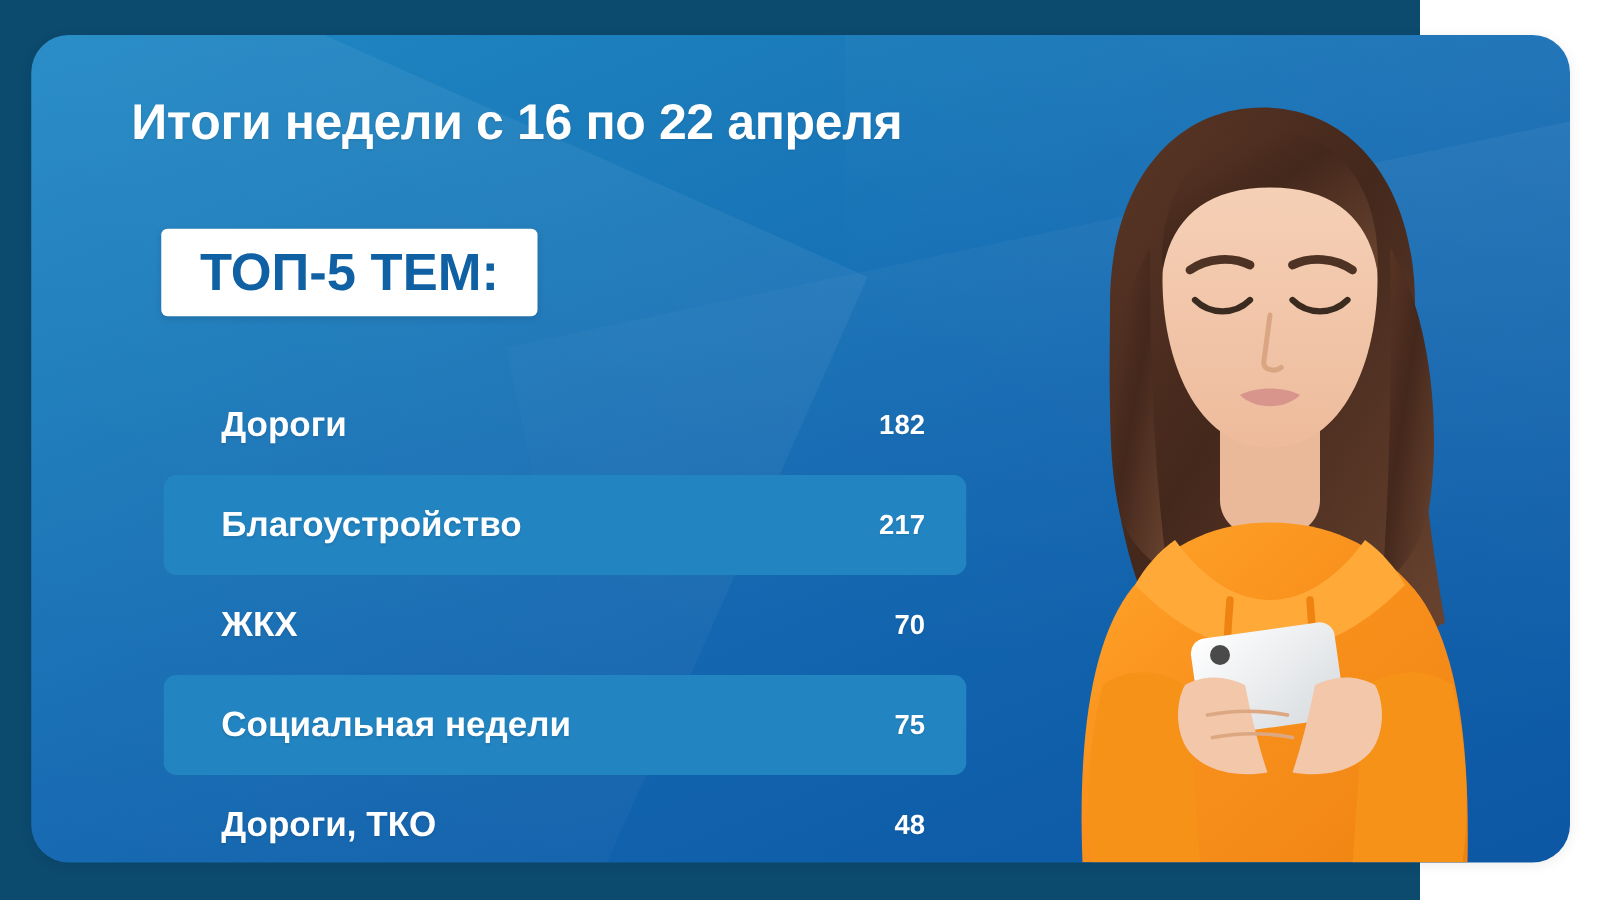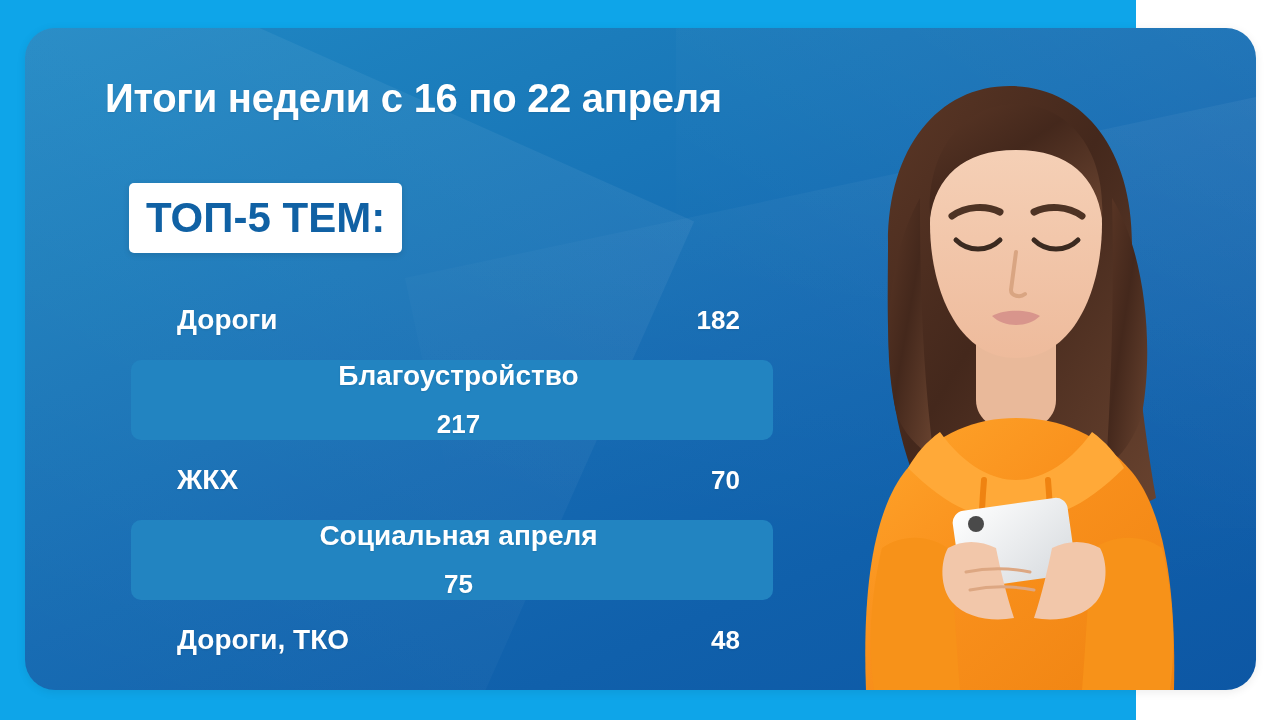--- a/index.html
+++ b/index.html
@@ -2,21 +2,21 @@
 <html lang="ru"><head>
 <meta charset="utf-8">
 <title>Итоги недели</title>
 <style>
   html,body{margin:0;padding:0;}
   body{
     width:1280px;height:720px;overflow:hidden;
     background:#ffffff;
     font-family:"Liberation Sans","DejaVu Sans",sans-serif;
   }
-  .stage{position:relative;width:1136px;height:720px;background:#0ea5e9;}
+  .stage{position:relative;width:1136px;height:720px;background:#0c4a6e;}
 
   
   .card{
     position:absolute;left:25px;top:28px;width:1231px;height:662px;
     border-radius:30px;overflow:hidden;
     background:
       linear-gradient(157deg,#2088c4 0%,#1b7cbb 22%,#156ab2 52%,#1060ab 74%,#0d57a4 100%);
     box-shadow:0 2px 10px rgba(0,0,0,.08);
   }
   
@@ -42,42 +42,42 @@
     position:absolute;left:80px;top:48px;
     color:#ffffff;font-size:40px;font-weight:bold;letter-spacing:-0.3px;
     white-space:nowrap;text-shadow:0 1px 2px rgba(0,0,0,.10);
   }
   
   .badge{
     position:absolute;left:104px;top:155px;
     min-width:250px;height:70px;
     background:#ffffff;border-radius:5px;
     display:flex;align-items:center;justify-content:center;
-    padding:0 17px;box-sizing:border-box;
+    padding:0 31px;box-sizing:border-box;
     box-shadow:0 2px 6px rgba(0,0,0,.12);
   }
   .badge-text{
     color:#1061a4;font-size:42px;font-weight:bold;letter-spacing:0px;
     white-space:nowrap;line-height:1;
   }
 
   
-  .list{position:absolute;left:106px;top:252px;width:642px;}
+  .list{position:absolute;left:106px;top:272px;width:642px;}
   .row{
     position:relative;height:80px;
     display:flex;align-items:center;justify-content:space-between;
     padding:0 33px 0 46px;box-sizing:border-box;border-radius:10px;
   }
-  .row.alt{background:#2284c1;flex-direction:column;}
+  .row.alt{background:#2284c1;}
   .row-label{
     color:#ffffff;font-size:28px;font-weight:bold;white-space:nowrap;
     text-shadow:0 1px 2px rgba(0,0,0,.10);
   }
   .row-value{
-    color:#ffffff;font-size:26px;font-weight:bold;white-space:nowrap;
+    color:#ffffff;font-size:22px;font-weight:bold;white-space:nowrap;
     text-shadow:0 1px 2px rgba(0,0,0,.10);
   }
 
   
   .person{
     position:absolute;left:770px;top:28px;width:510px;height:692px;
     pointer-events:none;
   }
   .person svg{display:block;width:100%;height:100%;}
 </style>
@@ -104,21 +104,21 @@
         </div>
         <div class="row alt">
           <span class="row-label">Благоустройство</span>
           <span class="row-value">217</span>
         </div>
         <div class="row">
           <span class="row-label">ЖКХ</span>
           <span class="row-value">70</span>
         </div>
         <div class="row alt">
-          <span class="row-label">Социальная апреля</span>
+          <span class="row-label">Социальная недели</span>
           <span class="row-value">75</span>
         </div>
         <div class="row">
           <span class="row-label">Дороги, ТКО</span>
           <span class="row-value">48</span>
         </div>
       </div>
 
     <div class="person" style="left:745px;top:0px;width:511px;height:662px;">
       <svg viewBox="0 0 511 662" preserveAspectRatio="xMidYMax meet">

